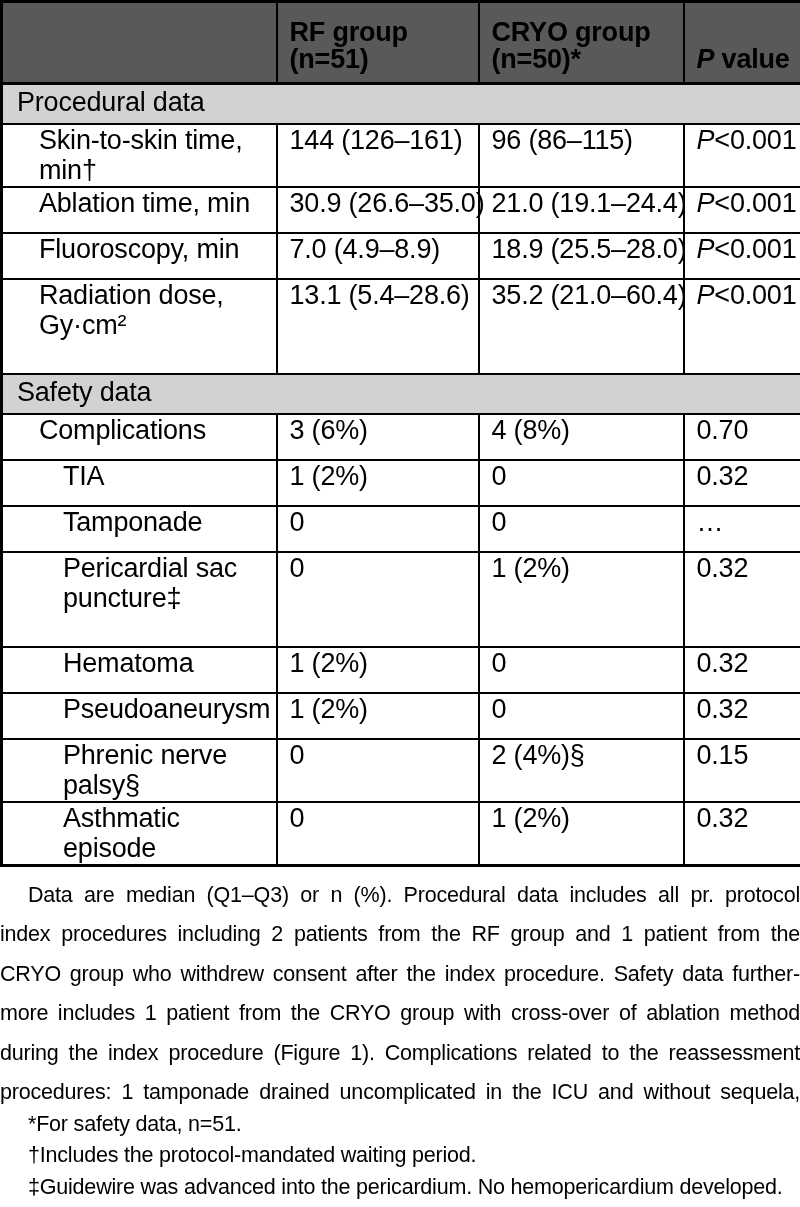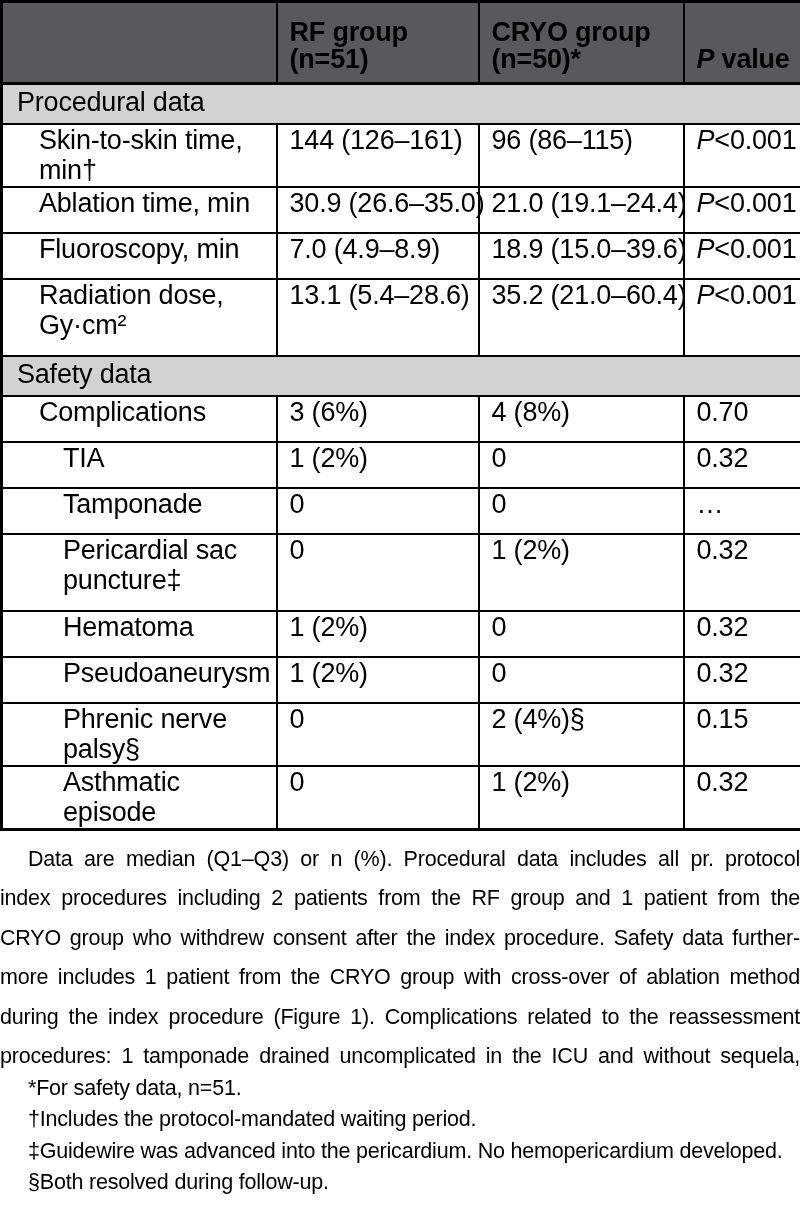--- a/index.html
+++ b/index.html
@@ -45,21 +45,21 @@
   }
   thead th i { font-style: italic; }
   tr.section-row { height: 40px; }
   tr.section-row td {
     background: var(--section-bg);
     border: 2px solid var(--border);
     padding: 0 0 2px 14px;
     vertical-align: middle;
   }
   tr.data-row { height: 46px; }
-  tr.data-row.tall { height: 77px; }
+  tr.data-row.tall { height: 95px; }
   tr.data-row td {
     border: 2px solid var(--border);
     vertical-align: top;
     padding-top: 0;
     line-height: 30px;
     background: var(--page-bg);
   }
   td.label-cell { white-space: pre-line; padding-right: 4px; }
   td.label-cell.indent-0 { padding-left: 36px; }
   td.label-cell.indent-1 { padding-left: 60px; }
@@ -123,21 +123,21 @@
   <tr class="data-row">
     <td class="label-cell indent-0">Ablation time, min</td>
     <td class="value-cell">30.9 (26.6–35.0)</td>
     <td class="value-cell">21.0 (19.1–24.4)</td>
     <td class="value-cell p-cell"><i>P</i>&lt;0.001</td>
   </tr>
 
   <tr class="data-row">
     <td class="label-cell indent-0">Fluoroscopy, min</td>
     <td class="value-cell">7.0 (4.9–8.9)</td>
-    <td class="value-cell">18.9 (15.0–39.6)</td>
+    <td class="value-cell">18.9 (25.5–28.0)</td>
     <td class="value-cell p-cell"><i>P</i>&lt;0.001</td>
   </tr>
 
   <tr class="data-row tall">
     <td class="label-cell indent-0">Radiation dose,
 Gy·cm²</td>
     <td class="value-cell">13.1 (5.4–28.6)</td>
     <td class="value-cell">35.2 (21.0–60.4)</td>
     <td class="value-cell p-cell"><i>P</i>&lt;0.001</td>
   </tr>

